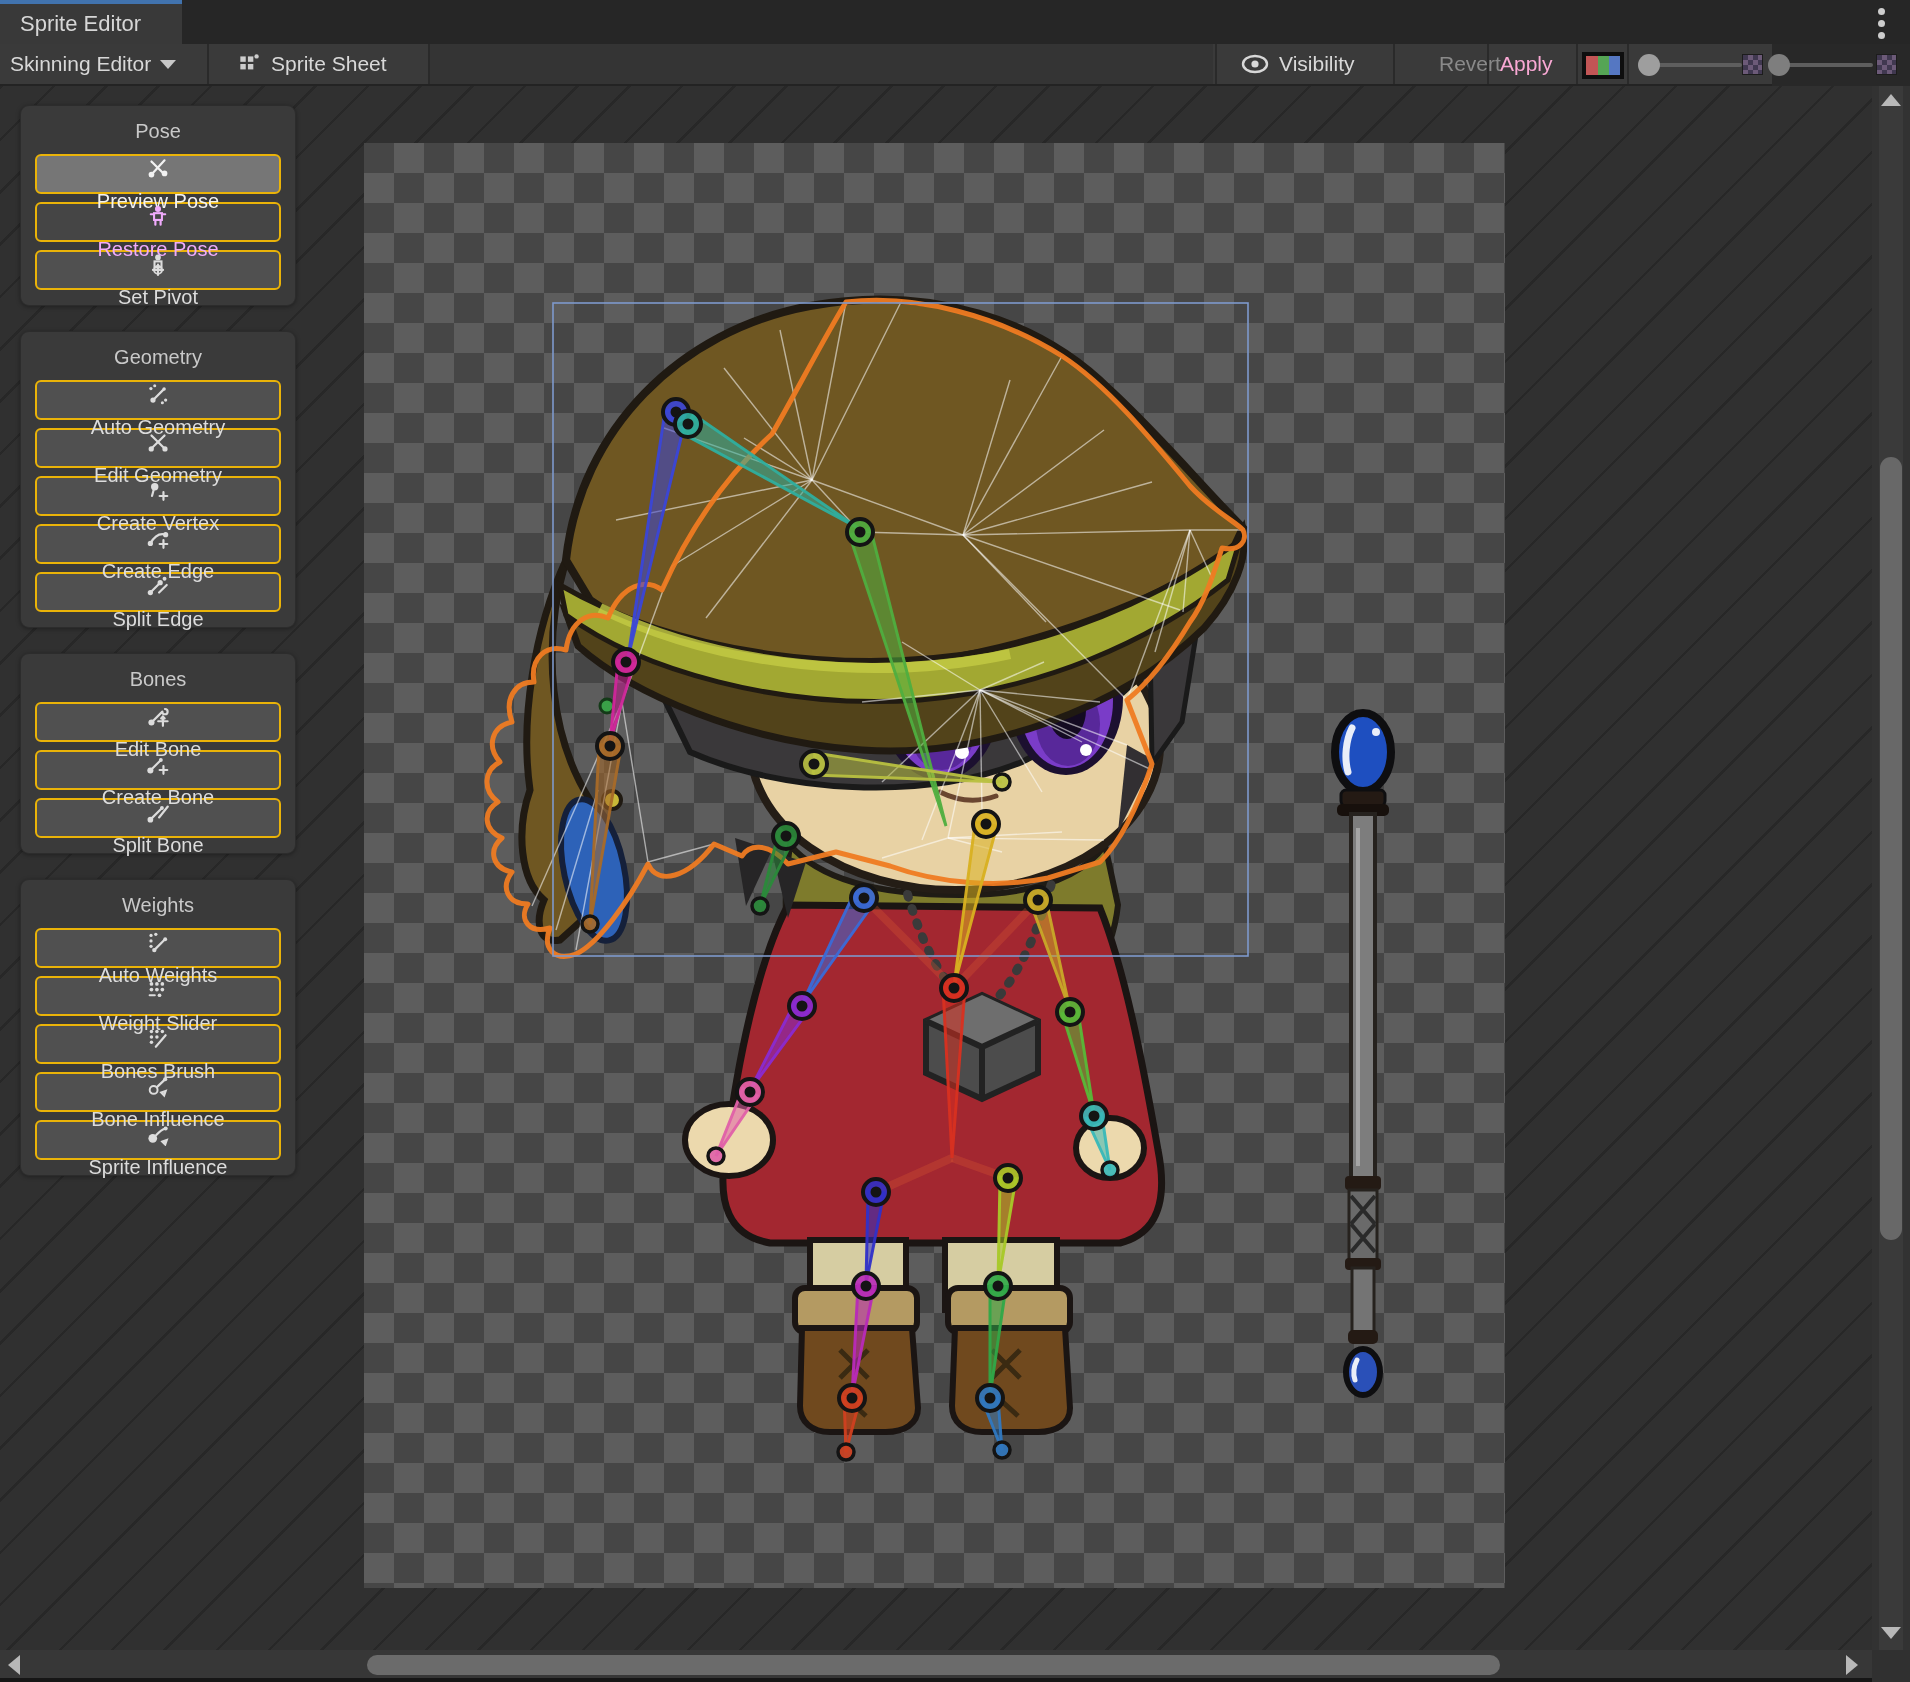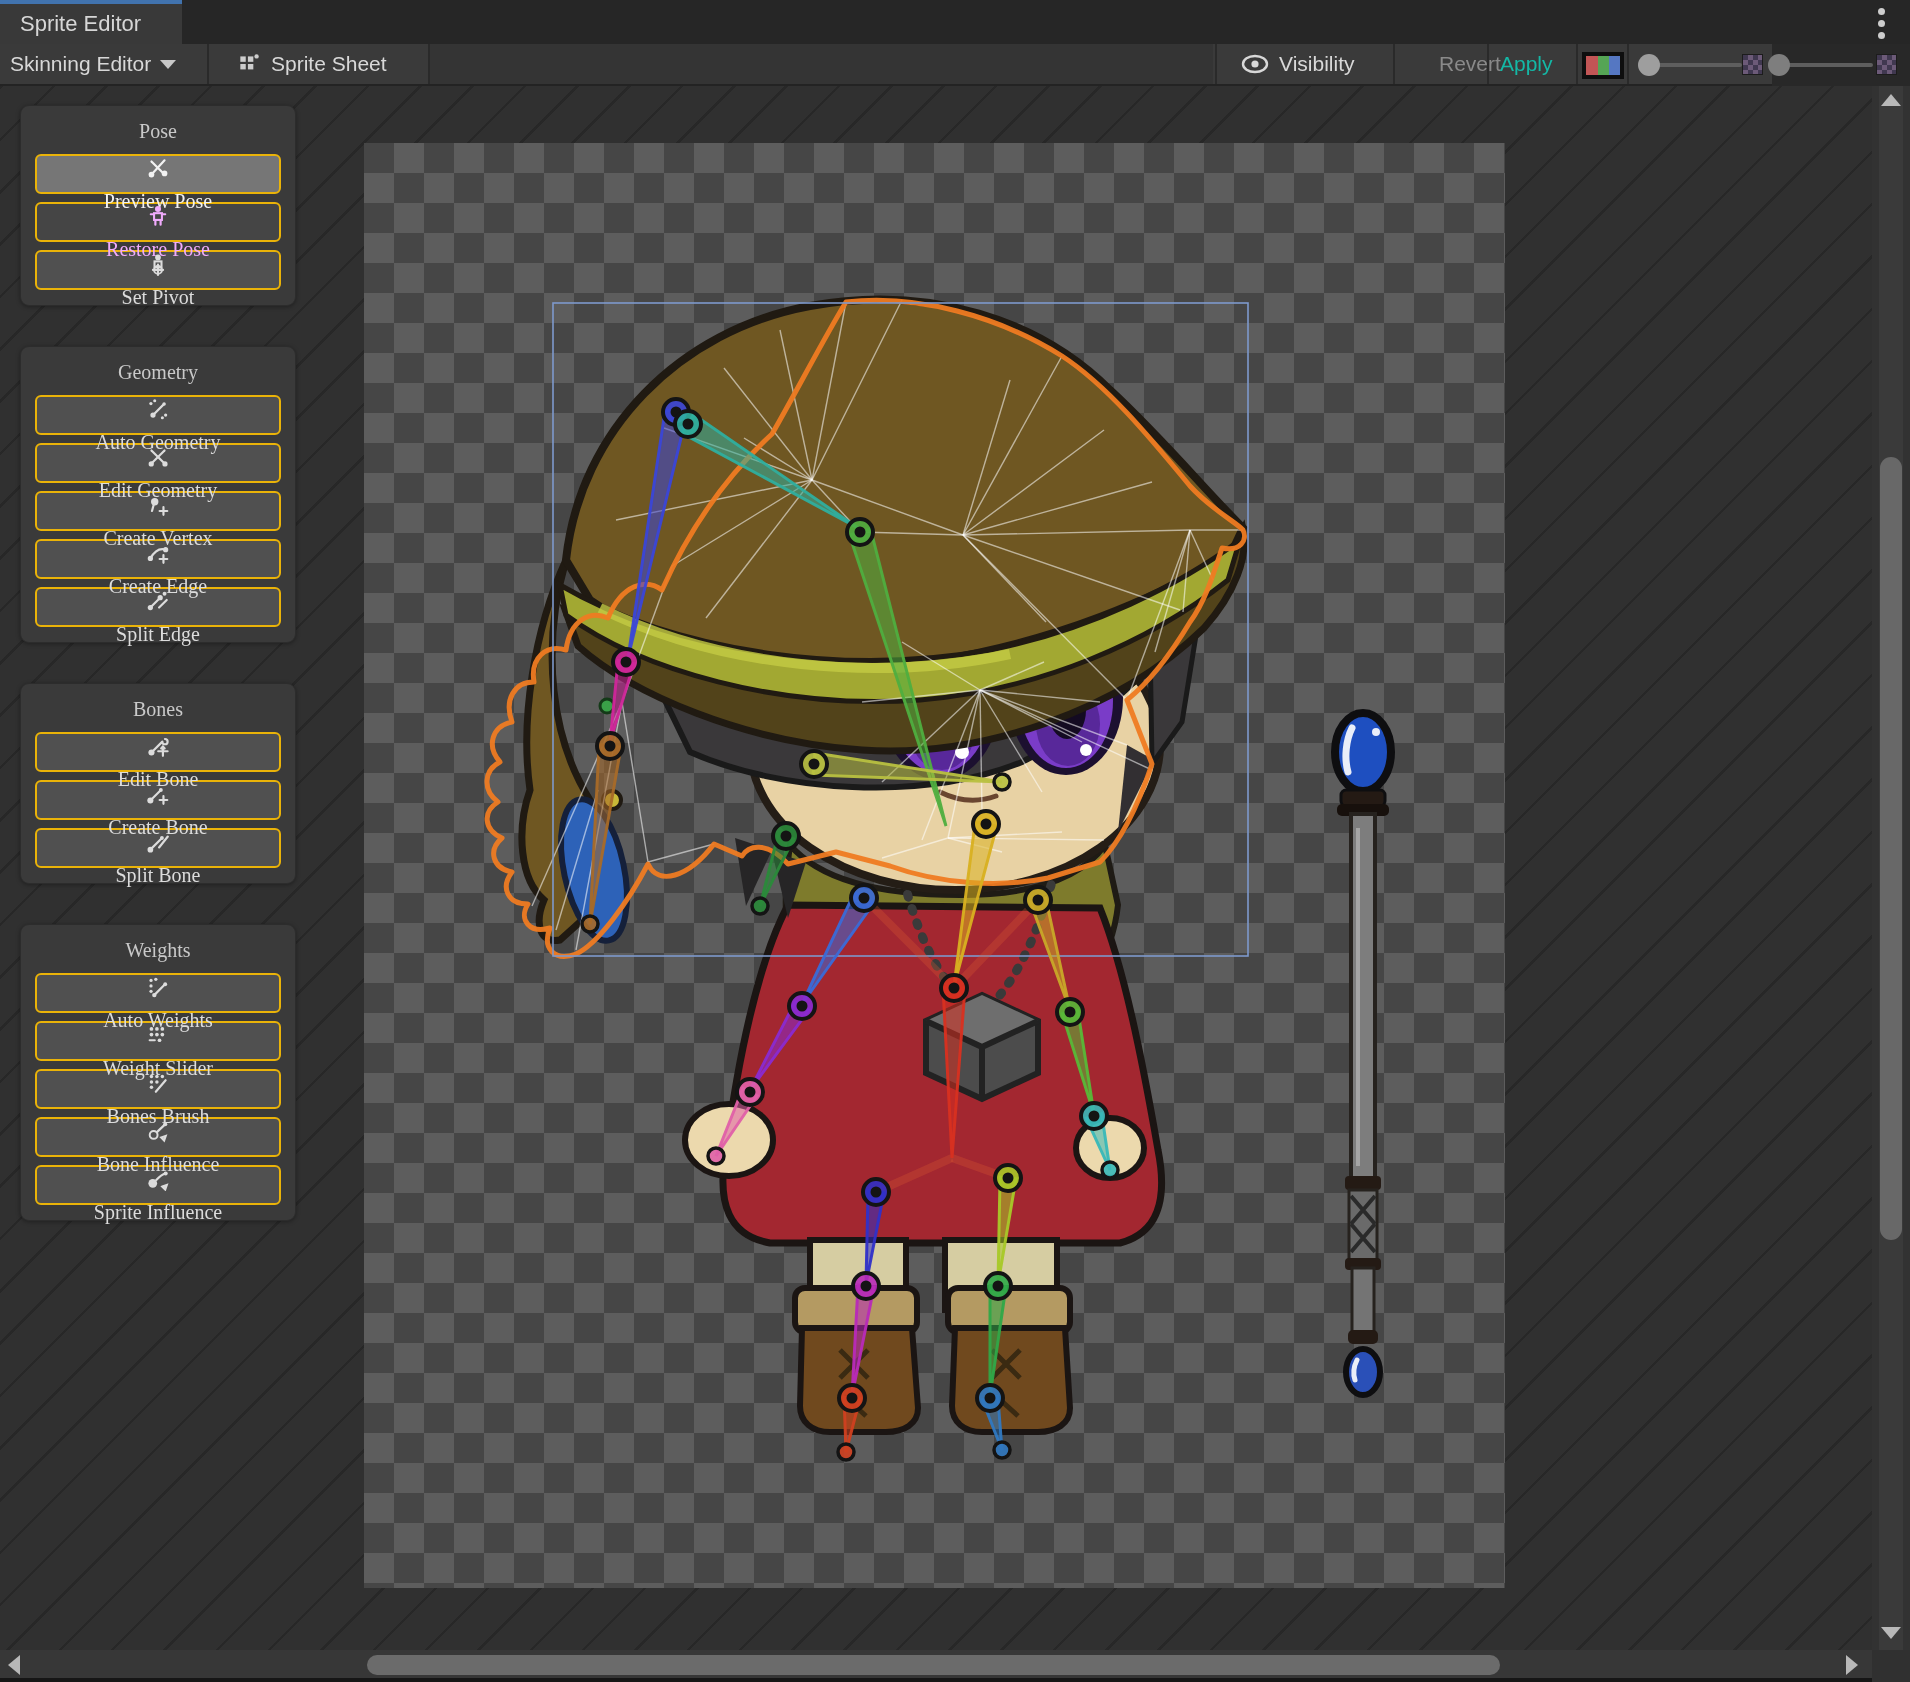--- a/index.html
+++ b/index.html
@@ -18,21 +18,21 @@
 
   
   .toolbar { position:absolute; left:0; top:44px; width:1772px; height:42px; background:#3a3a3a;
     border-bottom:2px solid #232323; color:#d8d8d8; font-size:21px; }
   .toolbar .mid-dim { position:absolute; left:430px; top:0; width:783px; height:40px; background:#343434; }
   .tdiv { position:absolute; top:0; width:2px; height:40px; background:#2a2a2a; }
   .titem { position:absolute; top:0; height:40px; display:flex; align-items:center; gap:9px; cursor:pointer; }
   .tri-down { width:0; height:0; border-left:8px solid transparent; border-right:8px solid transparent;
     border-top:9px solid #c8c8c8; }
   .dim { color:#8a8a8a;margin-left:32px; }
-  .dim2 { color:#14b8a6; }
+  .dim2 { color:#f9a8d4; }
   .swatch { position:absolute; left:1582px; top:8px; width:42px; height:27px; border:4px solid #0e0e0e;
     background:linear-gradient(90deg,#c25555 0 34%,#55a555 34% 67%,#5577c2 67%); cursor:pointer; }
   .slider-track { position:absolute; top:19px; height:4px; background:#5e5e5e; border-radius:2px; }
   .knob { position:absolute; top:10px; width:22px; height:22px; border-radius:50%; cursor:pointer; }
   .mini-checker { position:absolute; top:10px; width:21px; height:21px; border:1px solid #1c1c1c;
     background-color:#403850;
     background-image:linear-gradient(45deg,#6c5a78 25%,transparent 25%,transparent 75%,#6c5a78 75%),
       linear-gradient(45deg,#6c5a78 25%,transparent 25%,transparent 75%,#6c5a78 75%);
     background-position:0 0,5px 5px; background-size:10px 10px; }
 
@@ -41,21 +41,21 @@
     background-image:repeating-linear-gradient(135deg, rgba(0,0,0,0.18) 0 2.5px, transparent 2.5px 37px);
     overflow:hidden; }
   .texture { position:absolute; left:364px; top:57px; width:1141px; height:1445px;
     background-color:#464646;
     background-image:linear-gradient(45deg,#5d5d5d 25%,transparent 25%,transparent 75%,#5d5d5d 75%),
       linear-gradient(45deg,#5d5d5d 25%,transparent 25%,transparent 75%,#5d5d5d 75%);
     background-position:0 0,30px 30px; background-size:60px 60px; }
   .artsvg { position:absolute; left:0; top:0; width:1872px; height:1564px; }
 
   
-  .panels { position:absolute; left:20px; top:19px; width:276px; display:flex; flex-direction:column; gap:40px;font-family:Liberation Serif, serif; }
+  .panels { position:absolute; left:20px; top:19px; width:276px; display:flex; flex-direction:column; gap:25px; }
   .panel { background:#3a3a3a; border:1px solid #2c2c2c; border-radius:9px; padding:10px 14px 15px 14px;
     box-shadow:0 1px 4px rgba(0,0,0,0.35); }
   .panel h3 { font-size:20px; font-weight:normal; color:#c9c9c9; text-align:center; height:32px;
     line-height:30px; margin-bottom:6px; }
   .pbtn { height:40px; margin-top:8px; background:#505050; border:2px solid #eab308; border-radius:6px;
     display:flex; align-items:center; gap:10px; padding:0 10px; color:#dcdcdc; font-size:20px;
     cursor:pointer;flex-direction:column; }
   .pbtn:first-of-type { margin-top:0; }
   .pbtn.selected { background:#767676; color:#f2f2f2; }
   .pbtn.disabled { background:#454545; color:#f0abfc; cursor:default; }

